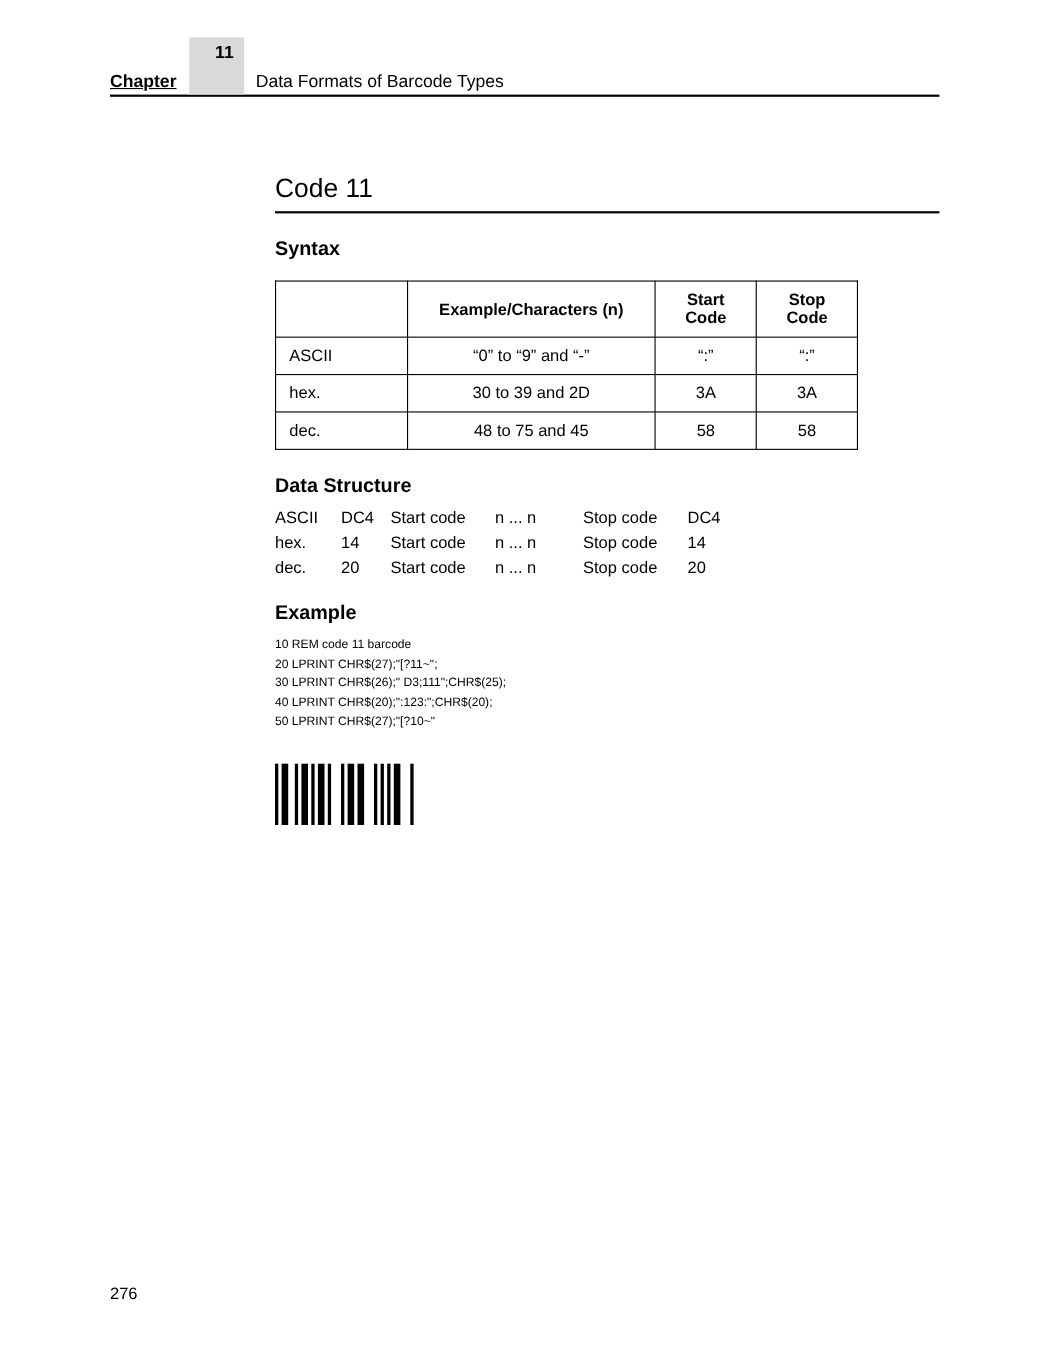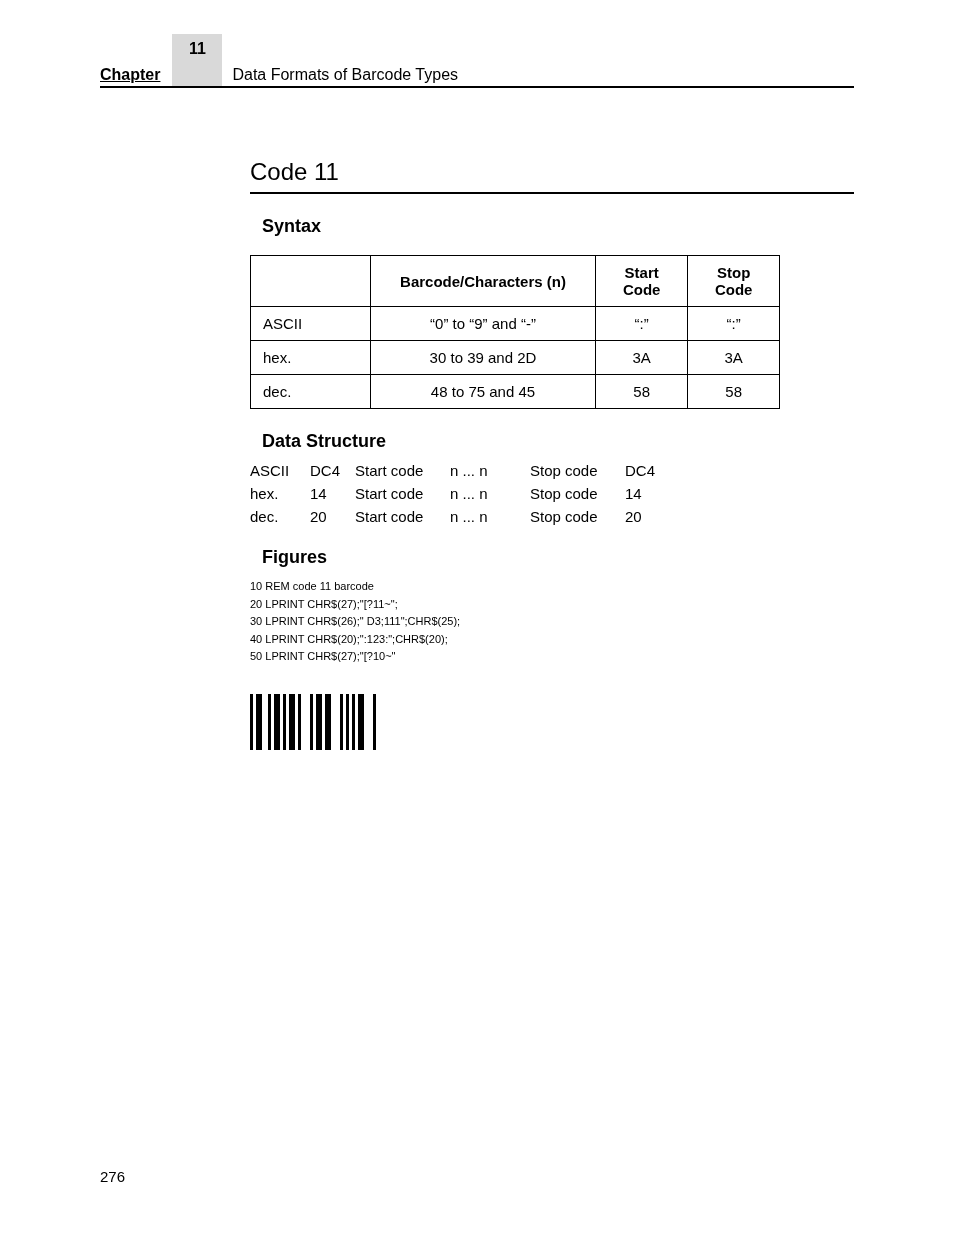--- a/index.html
+++ b/index.html
@@ -1,23 +1,23 @@
 <!DOCTYPE html>
 <html><head>
 <meta charset="utf-8">
 <style>
   html,body{margin:0;padding:0;background:#fff;color:#000;font-family:Helvetica,Arial,sans-serif}
   .page{width:954px;height:1235px;position:relative;box-sizing:border-box;padding:40px 100px 40px 100px}
   .runhead{display:flex;align-items:flex-end;border-bottom:2px solid #000;padding-bottom:2px;font-size:16px}
   .runhead .chapter{font-weight:700;text-decoration:underline}
-  .runhead .tab{display:inline-block;background:#d9d9d9;color:#000;font-weight:700;padding:6px 10px 28px 10px;margin:-6px 8px -2px 12px;min-width:30px;text-align:center}
+  .runhead .tab{display:inline-block;background:#d9d9d9;color:#000;font-weight:700;padding:6px 10px 28px 10px;margin:-6px 8px -2px 12px;min-width:30px;text-align:right}
   .runhead .title{font-weight:400;margin-left:2px}
   .content{margin-left:150px;margin-top:70px}
   h1{font-size:24px;font-weight:400;border-bottom:2px solid #000;padding-bottom:6px;margin:0 0 18px 0}
-  h2{font-size:18px;font-weight:800;margin:22px 0 10px 12px}
+  h2{font-size:18px;font-weight:800;margin:22px 0 10px 0}
   table.syn{border-collapse:collapse;margin-top:18px;margin-left:0;width:530px}
   table.syn th,table.syn td{border:1.5px solid #000;padding:8px 12px;font-size:15px;text-align:center}
   table.syn th{font-weight:700}
   table.syn td:first-child,table.syn th:first-child{text-align:left;width:95px}
   table.syn th:nth-child(2){width:200px}
   .ds{display:grid;grid-template-columns:60px 45px 95px 80px 95px 55px;row-gap:6px;font-size:15px;margin-top:6px}
   .ex{font-size:11px;line-height:1.6;margin-top:6px}
   .barcode{margin-top:28px}
   .barcode svg{height:56px}
   .pnum{position:absolute;bottom:50px;left:100px;font-size:15px}
@@ -36,21 +36,21 @@
   <div class="content">
 
     <h1>Code 11</h1>
 
     <h2>Syntax</h2>
 
     <table class="syn">
       <thead>
         <tr>
           <th></th>
-          <th>Barcode/Characters (n)</th>
+          <th>Example/Characters (n)</th>
           <th>Start Code</th>
           <th>Stop Code</th>
         </tr>
       </thead>
       <tbody>
         <tr>
           <td>ASCII</td>
           <td>“0” to “9” and “-”</td>
           <td>“:”</td>
           <td>“:”</td>
@@ -88,21 +88,21 @@
       <span>14</span>
 
       <span>dec.</span>
       <span>20</span>
       <span>Start code</span>
       <span>n ... n</span>
       <span>Stop code</span>
       <span>20</span>
     </div>
 
-    <h2>Figures</h2>
+    <h2>Example</h2>
 
     <div class="ex">
       <div>10 REM code 11 barcode</div>
       <div>20 LPRINT CHR$(27);"[?11~";</div>
       <div>30 LPRINT CHR$(26);" D3;111";CHR$(25);</div>
       <div>40 LPRINT CHR$(20);":123:";CHR$(20);</div>
       <div>50 LPRINT CHR$(27);"[?10~"</div>
     </div>
 
     <div class="barcode">

